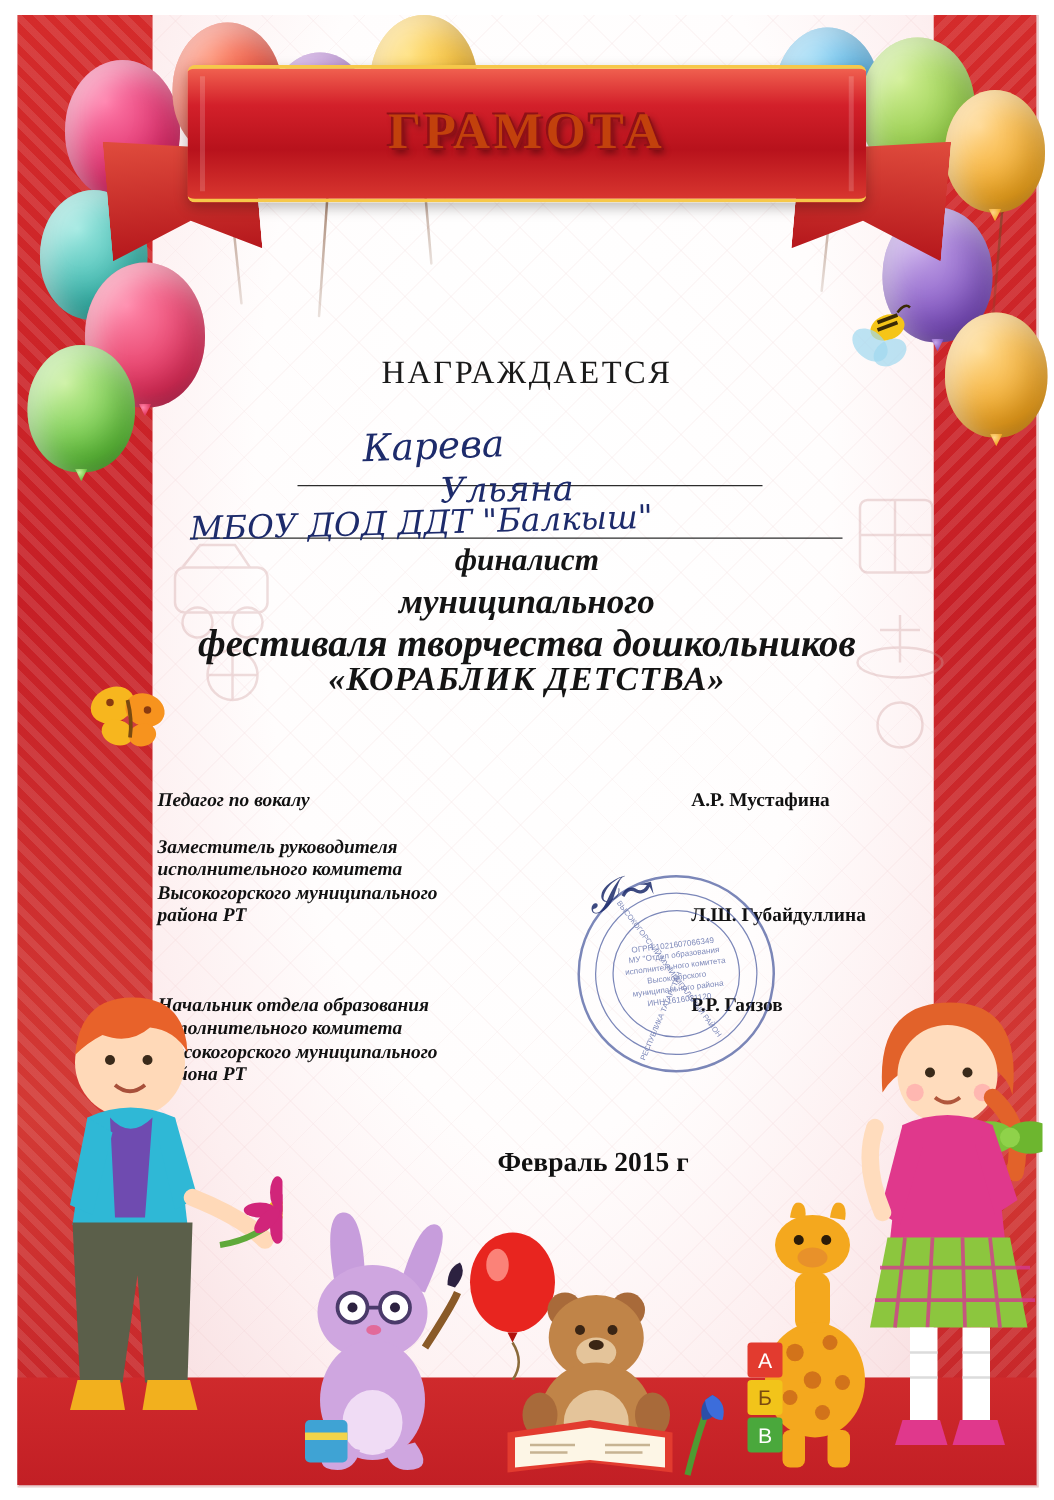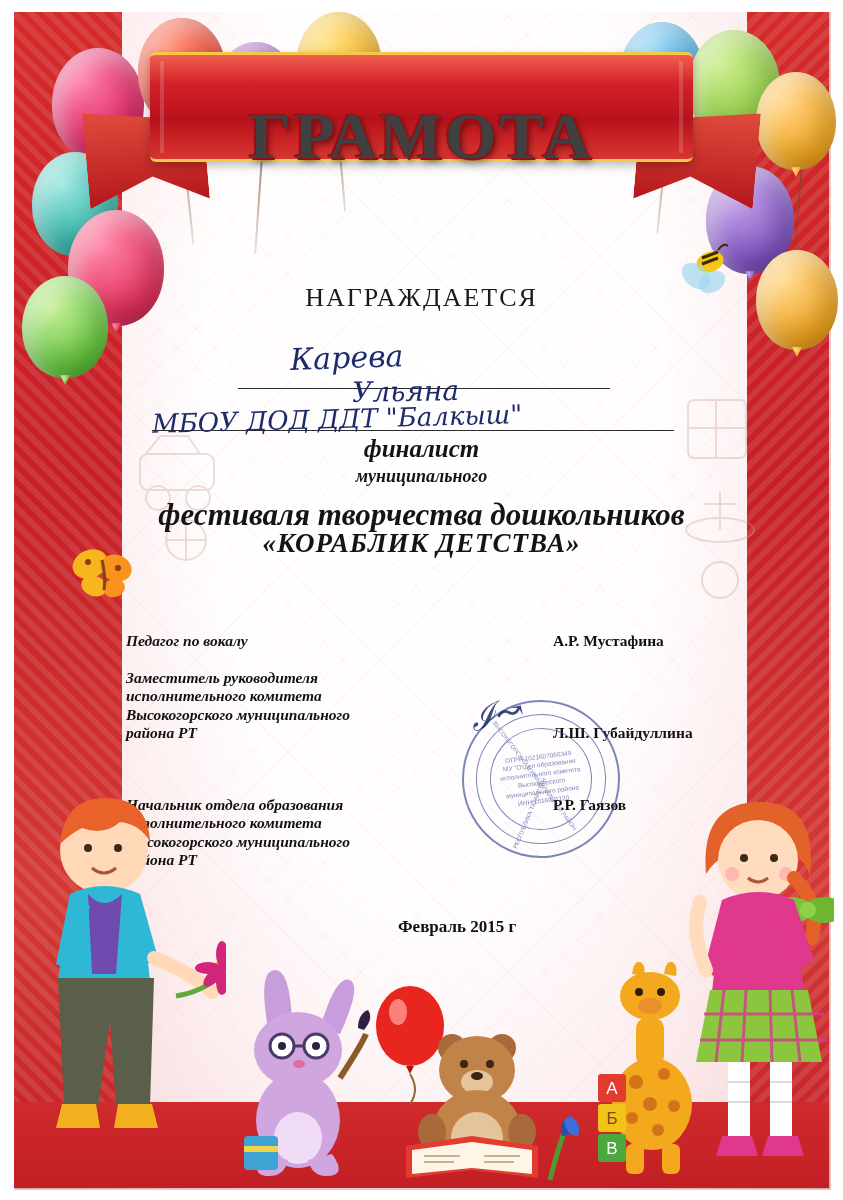--- a/index.html
+++ b/index.html
@@ -135,28 +135,27 @@
   .ribbon-main::after  { right: 10px; }
   .ribbon-title {
     position: absolute;
     left: 150px; top: 0;
     width: 543px; height: 104px;
     display: flex;
     align-items: center;
     justify-content: center;
     font-family: "Liberation Serif", serif;
     font-weight: bold;
-    font-size: 66px;
+    font-size: 41px;
     letter-spacing: 3px;
-    color: #404040;
+    color: #c2410c;
     text-shadow:
       2px 2px 0 #8f1016,
       -2px -1px 0 #8f1016,
       3px 4px 6px rgba(0,0,0,.45);
-    margin-top: 32px;
   }
 
   
   .award-line {
     position: absolute;
     left: 0; right: 0; top: 283px;
     text-align: center;
     font-size: 26px;
     letter-spacing: 2px;
     color: #1a1a1a;
@@ -193,21 +192,21 @@
 
   .body-line {
     position: absolute;
     left: 0; right: 0;
     text-align: center;
     font-weight: bold;
     font-style: italic;
     color: #141414;
   }
   .bl-1 { top: 435px; font-size: 25px; }
-  .bl-2 { top: 466px; font-size: 18px; font-family: Liberation Serif, serif; }
+  .bl-2 { top: 466px; font-size: 28px; font-family: Liberation Serif, serif; }
   .bl-3 { top: 497px; font-size: 31px; }
   .bl-4 { top: 528px; font-size: 27px; letter-spacing: 1px; }
   .nomination {
     position: absolute;
     left: 0; right: 0; top: 578px;
     text-align: center;
     font-weight: bold;
     font-style: italic;
     font-size: 26px;
     color: #141414;
@@ -229,21 +228,21 @@
 
   .deputy-role   { left: 126px; top: 669px; }
   .deputy-name   { left: 553px; top: 724px; font-family: Liberation Serif, serif; }
 
   .head-role     { left: 126px; top: 796px; }
   .head-name     { left: 553px; top: 796px; }
 
   .date {
     position: absolute;
     left: 398px; top: 917px;
-    font-size: 17px;
+    font-size: 22px;
     font-weight: bold;
     color: #111;
   }
 
   
   .stamp {
     position: absolute;
     left: 462px; top: 700px;
     width: 158px; height: 158px;
     border-radius: 50%;

